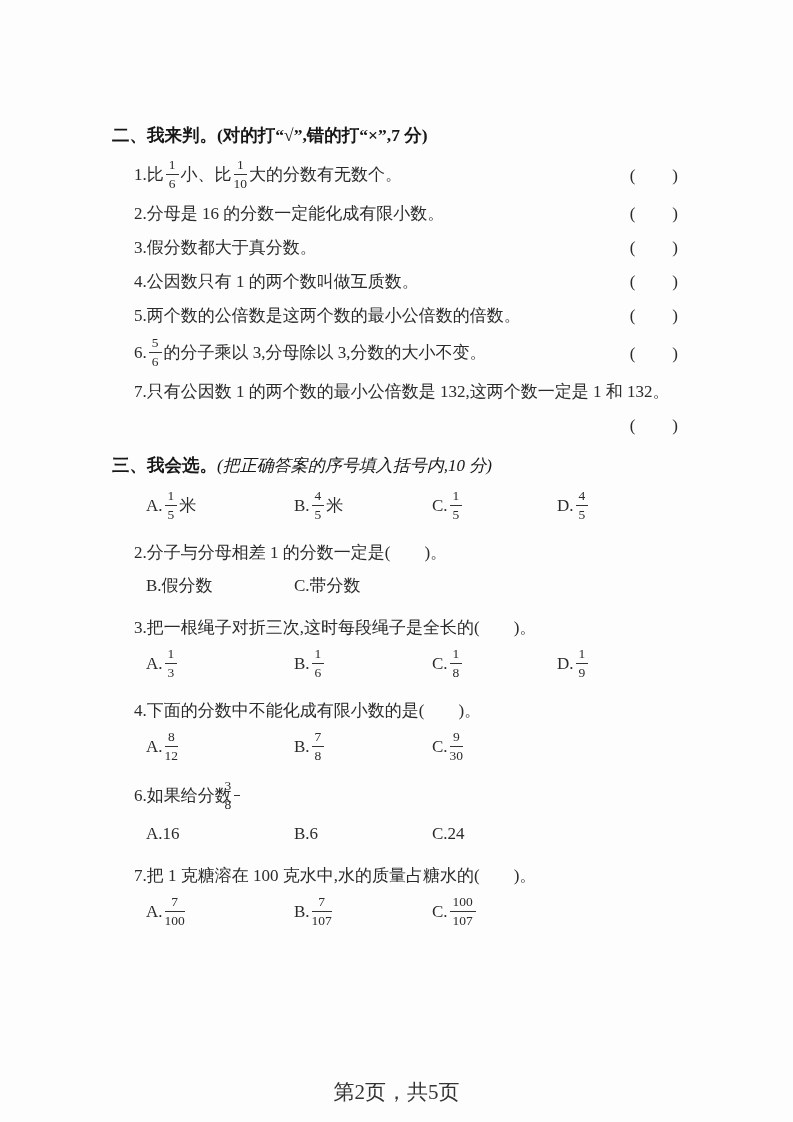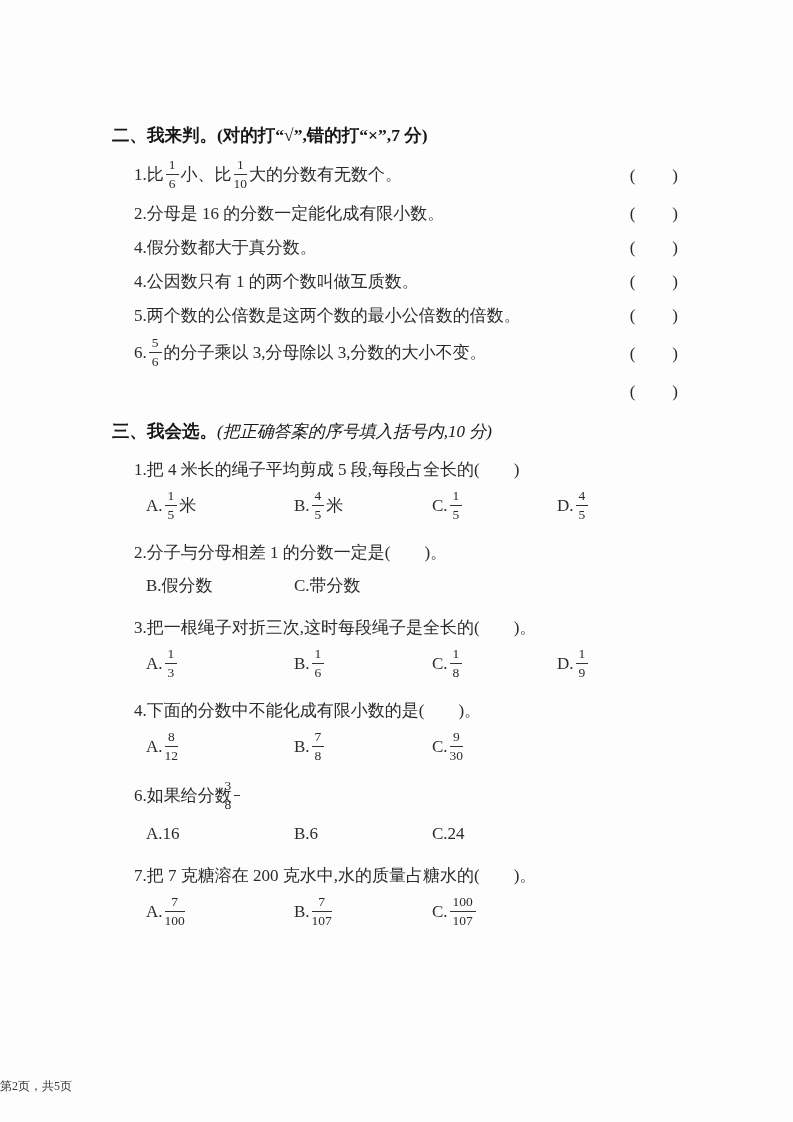--- a/index.html
+++ b/index.html
@@ -80,66 +80,68 @@
     line-height: 1;
     margin: 0 2px 4px 2px;
     font-size: 13.5px;
   }
   .frac .num { display: block; padding: 0 3px 2px 3px; border-bottom: 1px solid #333; }
   .frac .den { display: block; padding-top: 2px; }
   .footer {
     position: absolute;
     left: 0; right: 0;
     top: 1078px;
-    text-align: left;
-    font-size: 12px;
+    text-align: center;
+    font-size: 21px;
     color: #333;
   }
 </style>
 </head>
 <body>
 
 <div class="doc">
 
   <section>
     <h2 class="sec-title"><span>二、我来判。</span><span class="note">(对的打“√”,错的打“×”,7 分)</span></h2>
     <div class="tf-list" id="tf-list">
         <div class="tf-item">
           <span class="q"><span>1.比</span><span class="frac"><span class="num">1</span><span class="den">6</span></span><span>小、比</span><span class="frac"><span class="num">1</span><span class="den">10</span></span><span>大的分数有无数个。</span></span>
           <span class="bracket">(　　)</span>
         </div>
         <div class="tf-item">
           <span class="q"><span>2.分母是 16 的分数一定能化成有限小数。</span></span>
           <span class="bracket">(　　)</span>
         </div>
         <div class="tf-item">
-          <span class="q"><span>4.假分数都大于真分数。</span></span>
+          <span class="q"><span>3.假分数都大于真分数。</span></span>
           <span class="bracket">(　　)</span>
         </div>
         <div class="tf-item">
           <span class="q"><span>4.公因数只有 1 的两个数叫做互质数。</span></span>
           <span class="bracket">(　　)</span>
         </div>
         <div class="tf-item">
           <span class="q"><span>5.两个数的公倍数是这两个数的最小公倍数的倍数。</span></span>
           <span class="bracket">(　　)</span>
         </div>
         <div class="tf-item">
           <span class="q"><span>6.</span><span class="frac"><span class="num">5</span><span class="den">6</span></span><span>的分子乘以 3,分母除以 3,分数的大小不变。</span></span>
           <span class="bracket">(　　)</span>
         </div>
+        <div class="tf-item">
+          <span class="q"><span>7.只有公因数 1 的两个数的最小公倍数是 132,这两个数一定是 1 和 132。</span></span>
+        </div>
         <div class="bracket-row">(　　)</div>
       </div>
   </section>
 
   <section>
     <h2 class="sec-title kai-note"><span>三、我会选。</span><span class="note">(把正确答案的序号填入括号内,10 分)</span></h2>
     <div id="mc-list">
         <div class="mc-item">
-          <div class="mc-question"><span>1.把 4 米长的绳子平均剪成 5 段,每段占全长的(　　)</span></div>
           <div class="options">
             <span class="option"><span>A.</span><span class="frac"><span class="num">1</span><span class="den">5</span></span><span>米</span></span>
             <span class="option"><span>B.</span><span class="frac"><span class="num">4</span><span class="den">5</span></span><span>米</span></span>
             <span class="option"><span>C.</span><span class="frac"><span class="num">1</span><span class="den">5</span></span></span>
             <span class="option"><span>D.</span><span class="frac"><span class="num">4</span><span class="den">5</span></span></span>
           </div>
         </div>
         <div class="mc-item">
           <div class="mc-question"><span>2.分子与分母相差 1 的分数一定是(　　)。</span></div>
           <div class="options">
@@ -166,21 +168,21 @@
         </div>
         <div class="mc-item">
           <div class="mc-question"><span>6.如果给分数</span><span class="frac"><span class="num">3</span><span class="den">8</span></span></div>
           <div class="options">
             <span class="option"><span>A.16</span></span>
             <span class="option"><span>B.6</span></span>
             <span class="option"><span>C.24</span></span>
           </div>
         </div>
         <div class="mc-item">
-          <div class="mc-question"><span>7.把 7 克糖溶在 200 克水中,水的质量占糖水的(　　)。</span></div>
+          <div class="mc-question"><span>7.把 1 克糖溶在 100 克水中,水的质量占糖水的(　　)。</span></div>
           <div class="options">
             <span class="option"><span>A.</span><span class="frac"><span class="num">7</span><span class="den">100</span></span></span>
             <span class="option"><span>B.</span><span class="frac"><span class="num">7</span><span class="den">107</span></span></span>
             <span class="option"><span>C.</span><span class="frac"><span class="num">100</span><span class="den">107</span></span></span>
           </div>
         </div>
       </div>
   </section>
 
   <div class="footer">第2页，共5页</div>

